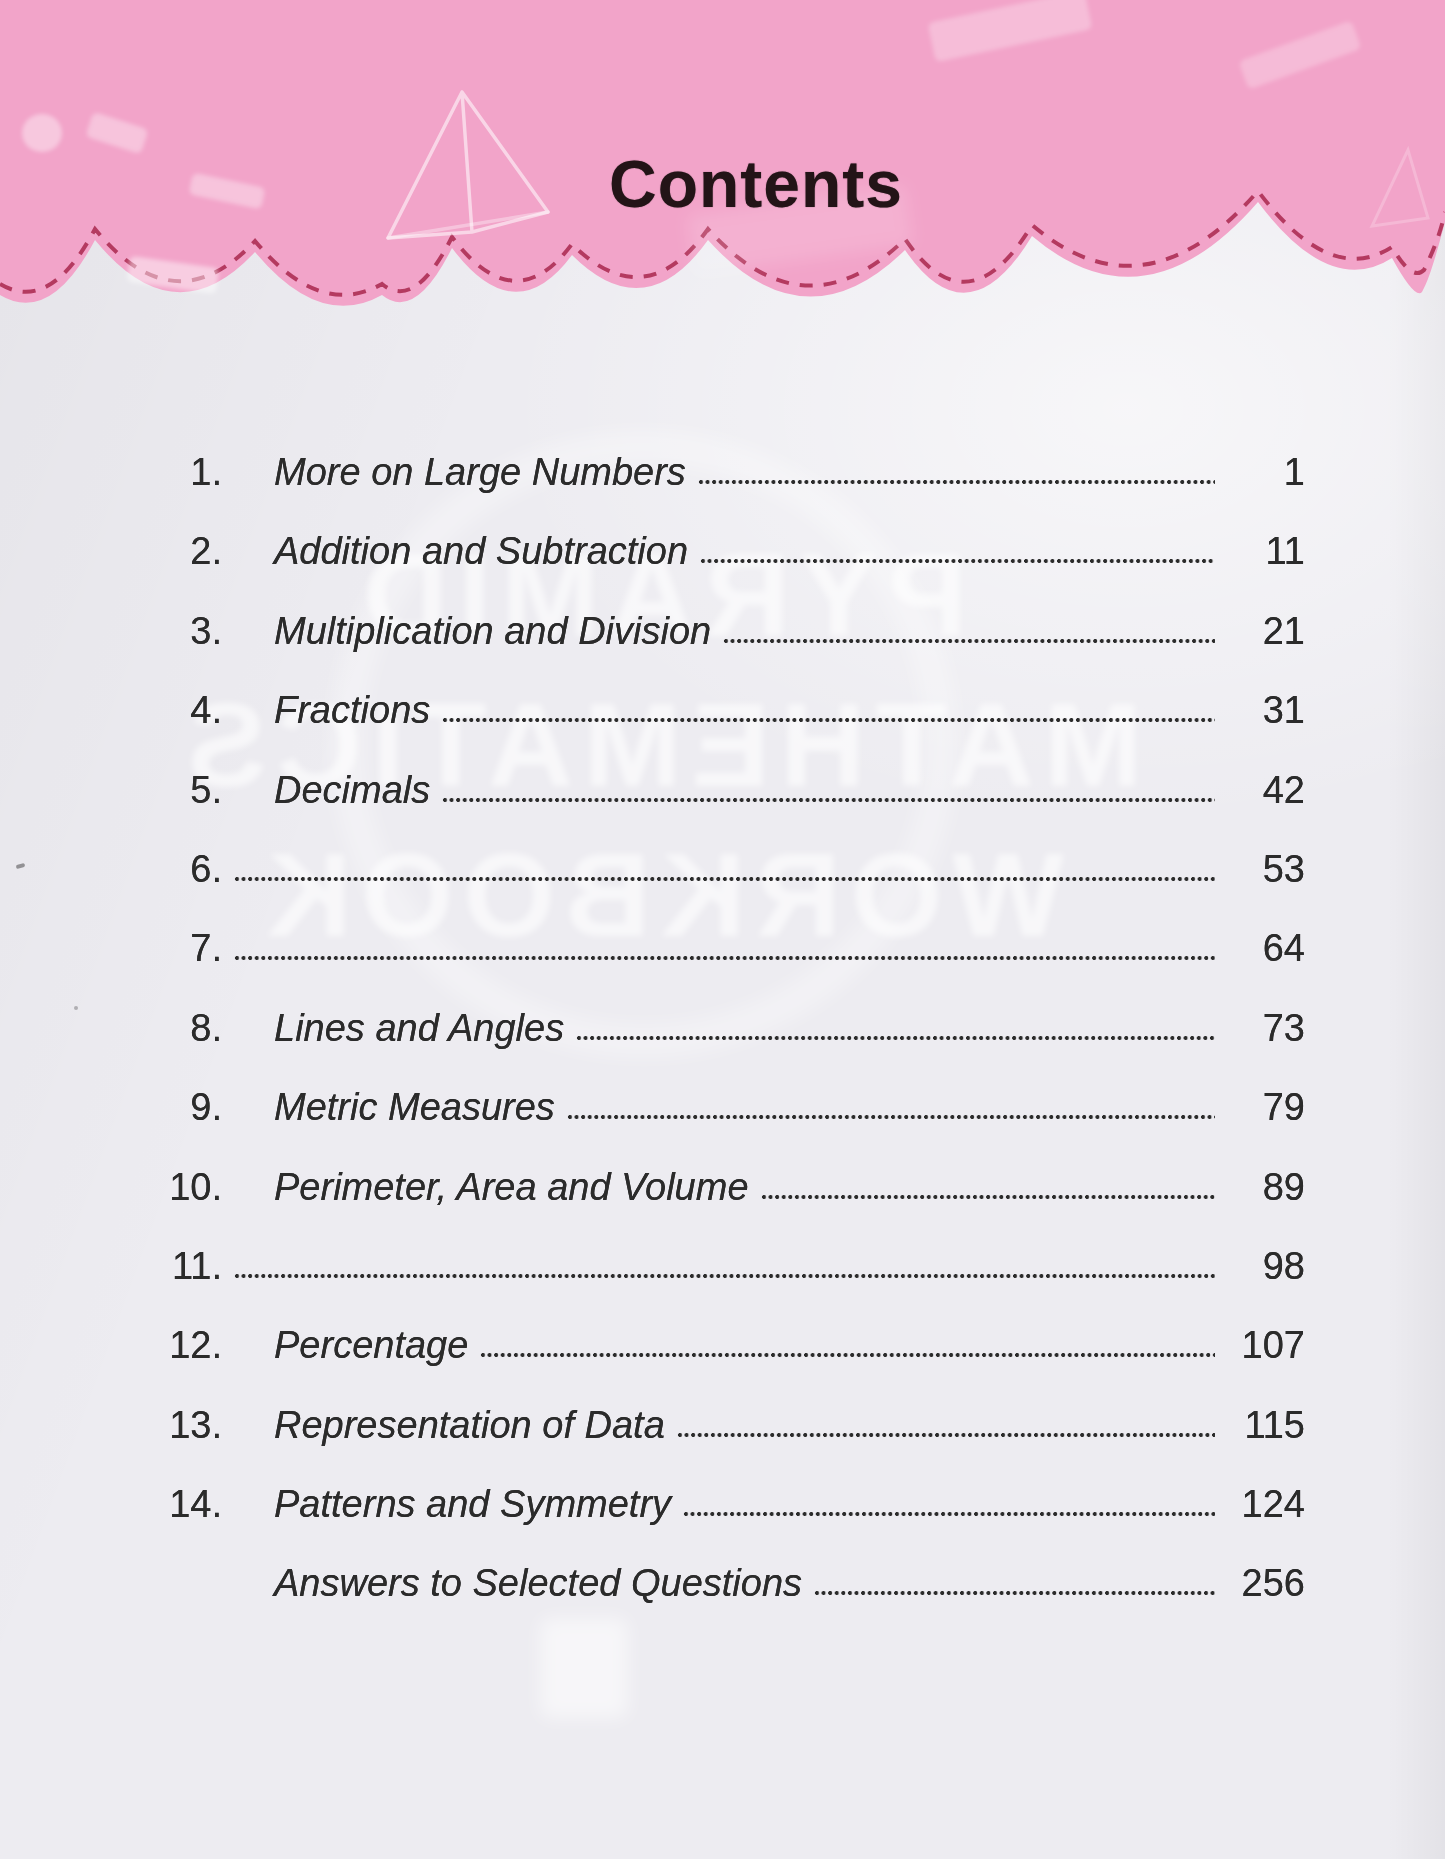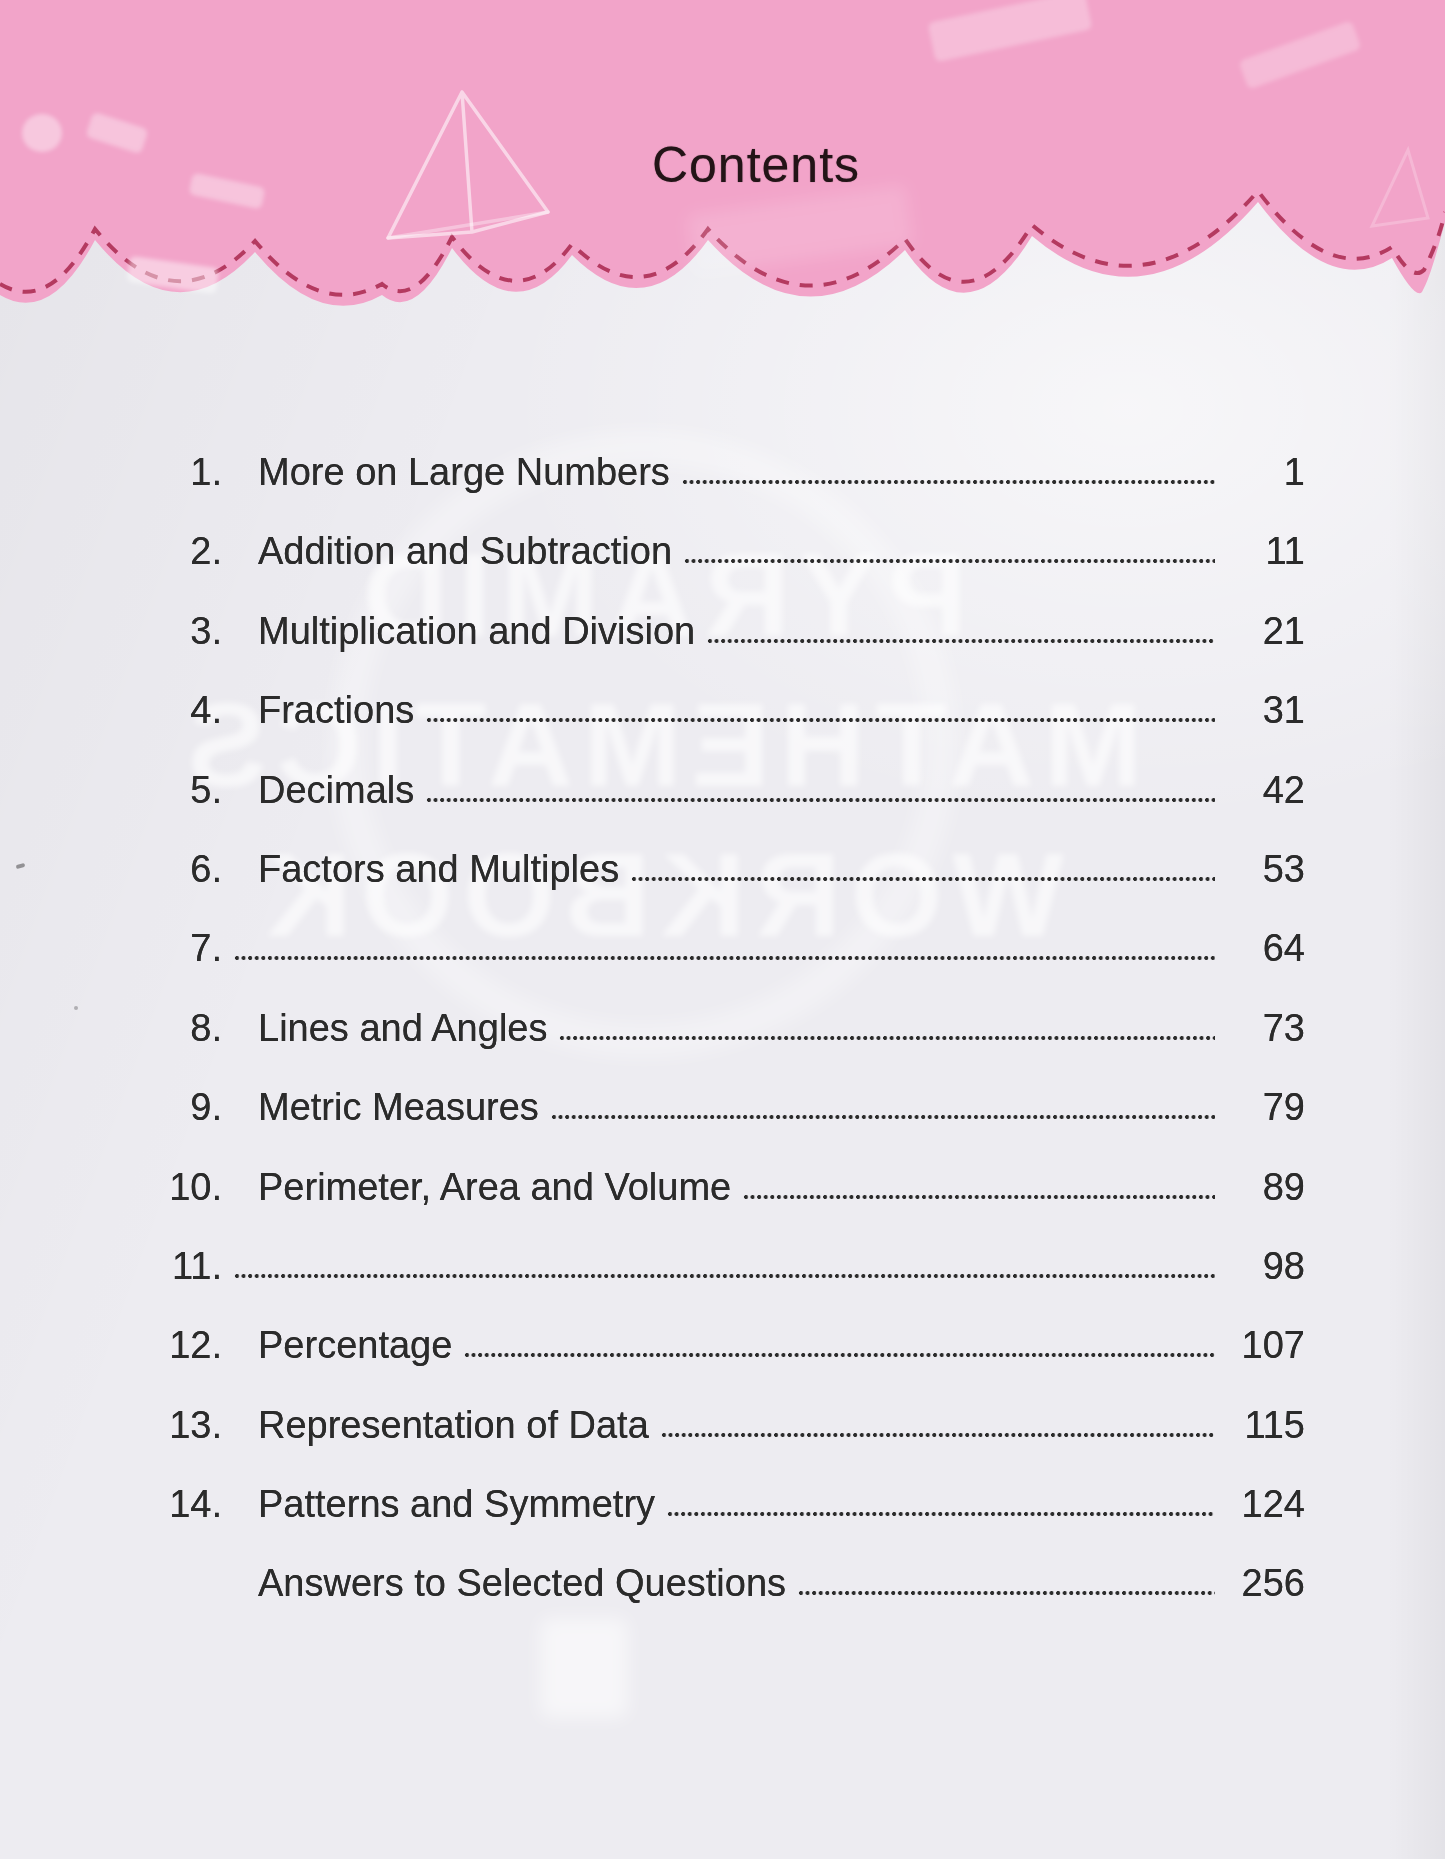--- a/index.html
+++ b/index.html
@@ -21,21 +21,21 @@
     background:
       radial-gradient(900px 600px at 78% 22%, rgba(255,255,255,.55), rgba(255,255,255,0) 70%),
       linear-gradient(110deg, rgba(0,0,0,.035) 0%, rgba(0,0,0,0) 30%),
       linear-gradient(270deg, rgba(0,0,0,.045) 0%, rgba(0,0,0,0) 4%);
   }
   
   .banner{position:absolute;top:0;left:0;width:1445px;height:360px;}
   .banner svg{display:block}
   .page-title{
     position:absolute;top:102px;left:756px;transform:translateX(-50%);
-    font-size:50px;font-weight:normal;color:var(--title-ink);
+    font-size:66px;font-weight:bold;color:var(--title-ink);
     letter-spacing:1px;white-space:nowrap;
     text-shadow:0 0 1px rgba(35,20,23,.6);
   }
   .chalk{position:absolute;background:rgba(255,255,255,.35);border-radius:6px;filter:blur(2px);}
   .c1{width:58px;height:26px;left:88px;top:120px;transform:rotate(18deg);}
   .c2{width:74px;height:22px;left:190px;top:180px;transform:rotate(12deg);}
   .c3{width:90px;height:26px;left:128px;top:262px;transform:rotate(8deg);background:rgba(255,255,255,.45);}
   .c4{width:40px;height:38px;left:22px;top:114px;border-radius:50%;background:rgba(255,255,255,.4);}
   .c5{width:160px;height:40px;left:930px;top:6px;transform:rotate(-12deg);background:rgba(255,255,255,.28);}
   .c6{width:120px;height:30px;left:1240px;top:40px;transform:rotate(-20deg);background:rgba(255,255,255,.25);}
@@ -67,21 +67,21 @@
   .toc{
     position:absolute;left:150px;right:140px;top:435px;
     color:var(--ink);
   }
   .toc-row{
     height:79.4px;display:flex;align-items:baseline;padding-top:16px;box-sizing:border-box;
     font-size:38px;
     text-shadow:0 0 .5px currentColor;
   }
   .toc-num{width:72px;text-align:right;flex:none;}
-  .toc-title{margin-left:36px;white-space:nowrap;flex:none;}
+  .toc-title{margin-left:52px;white-space:nowrap;flex:none;font-style:italic;}
   .toc-leader{
     flex:1 1 auto;height:30px;margin:0 10px 0 12px;align-self:baseline;
     background-image:radial-gradient(circle at 3px 3px, #2b2b2b 1.7px, rgba(0,0,0,0) 2.3px);
     background-size:6.6px 6px;
     background-repeat:repeat-x;
     background-position:left bottom;
   }
   .toc-page{min-width:80px;text-align:right;flex:none;}
 </style>
 </head>
@@ -178,21 +178,20 @@
 
   <div class="toc-row">
     <span class="toc-num">5.</span>
     <span class="toc-title">Decimals</span>
     <span class="toc-leader"></span>
     <span class="toc-page">42</span>
   </div>
 
   <div class="toc-row">
     <span class="toc-num">6.</span>
-    <span class="toc-title">Factors and Multiples</span>
     <span class="toc-leader"></span>
     <span class="toc-page">53</span>
   </div>
 
   <div class="toc-row">
     <span class="toc-num">7.</span>
     <span class="toc-leader"></span>
     <span class="toc-page">64</span>
   </div>
 

